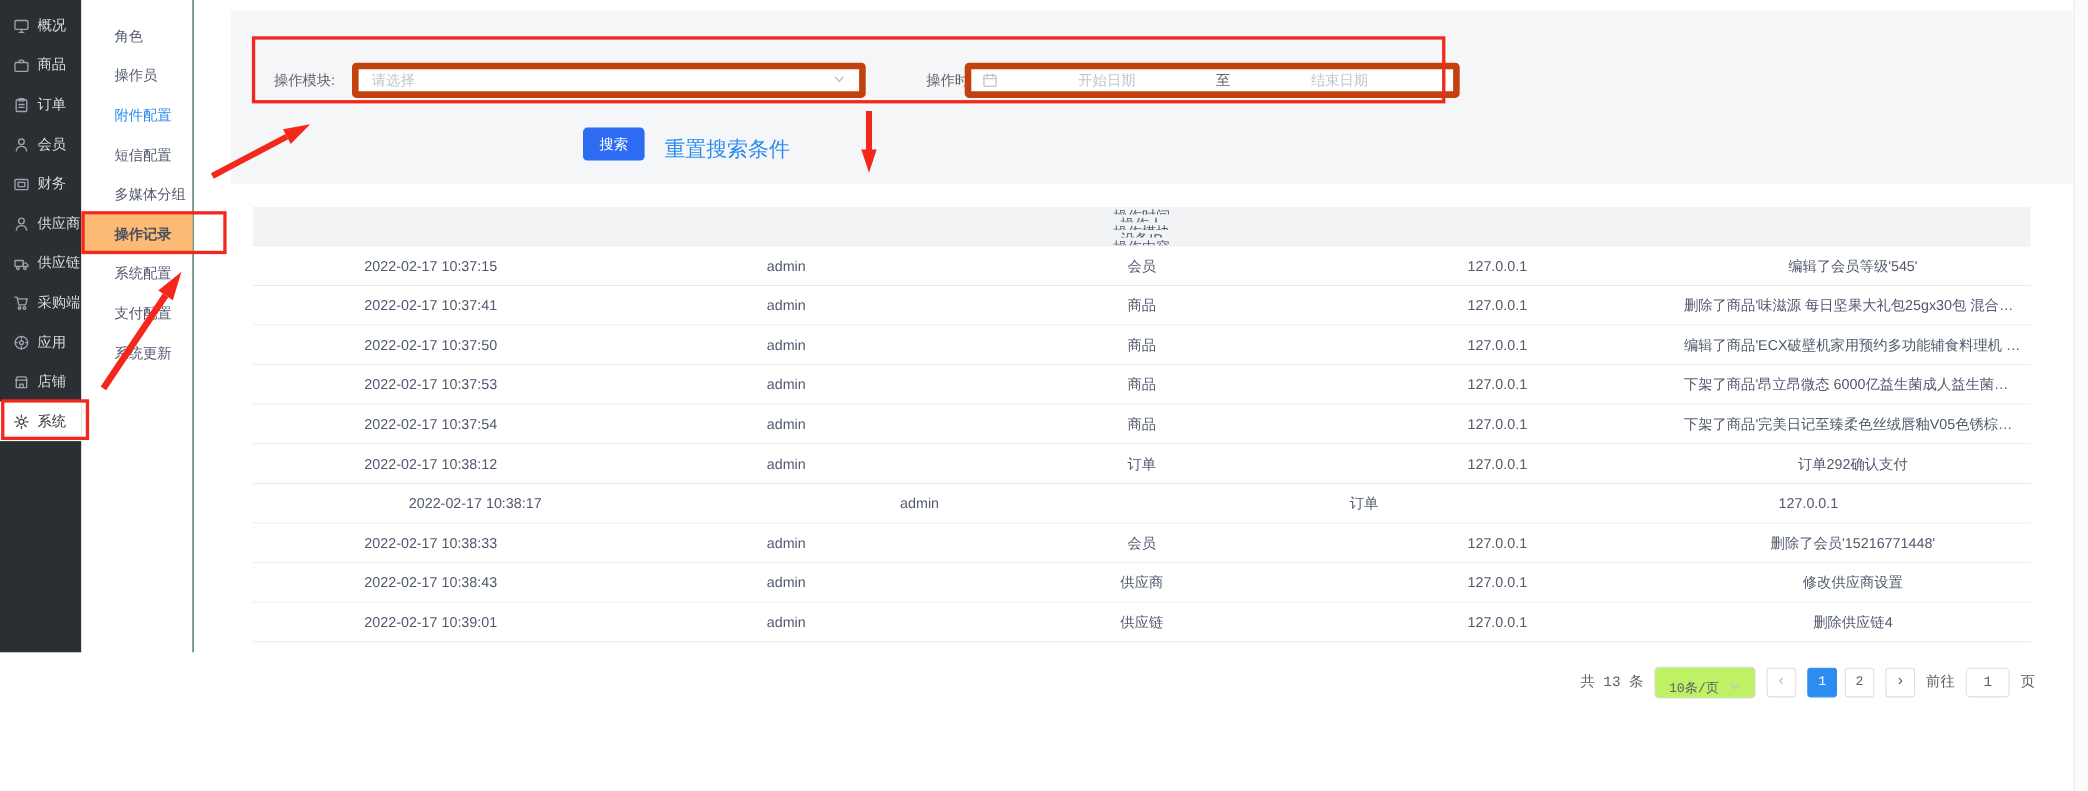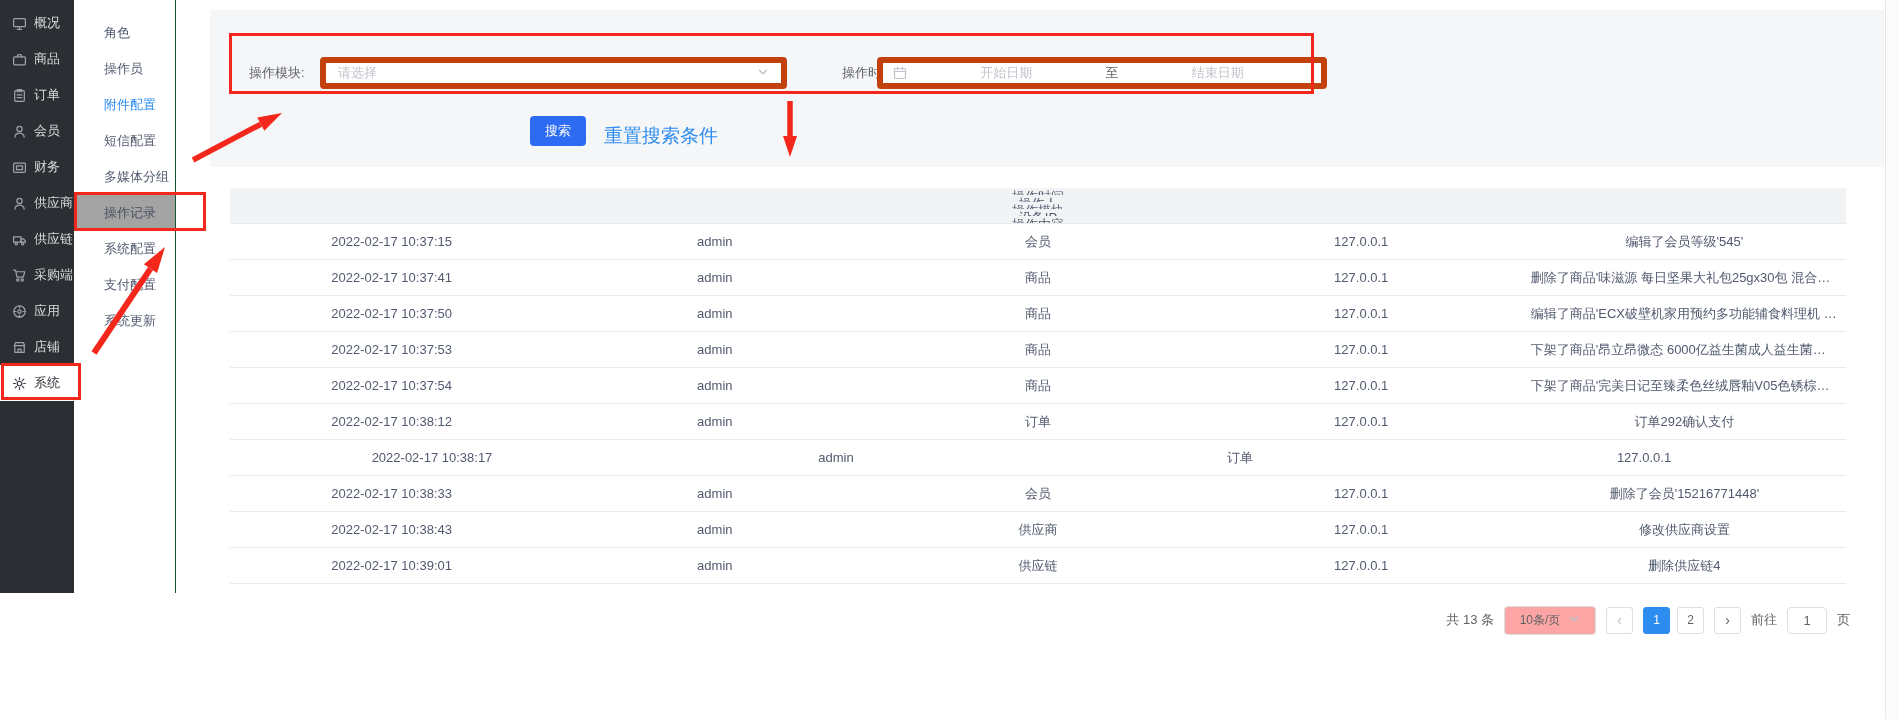--- a/index.html
+++ b/index.html
@@ -12,21 +12,21 @@
   .side-item .side-label{color:#d8dade;}
   .side-item.selected{background:#ffffff;color:#40454c;}
   .side-item.selected .side-label{color:#32363b;}
   .side-icon{display:inline-flex;width:15px;height:15px;flex:0 0 15px;}
   .side-icon svg{width:15px;height:15px;fill:none;stroke:currentColor;stroke-width:1.15;stroke-linecap:round;stroke-linejoin:round;}
 
   
   #submenu{position:absolute;left:74px;top:0;width:102px;height:593px;background:#fff;border-right:1px solid #14532d;padding-top:15px;box-sizing:border-box;}
   .sub-item{height:36px;display:flex;align-items:center;padding-left:30px;font-size:13px;color:#515a6e;cursor:pointer;white-space:nowrap;}
   .sub-item.active{color:#2d8cf0;}
-  .sub-item.highlighted{background:#a3a3a3;color:#495060;}
+  .sub-item.highlighted{background:#fdba74;color:#495060;font-weight:bold;}
 
   
   #filter-panel{position:absolute;left:210px;top:10px;width:1674px;height:157px;background:#f5f6f8;}
   .fl-label{position:absolute;font-size:13px;color:#606266;line-height:16px;}
   .ctrl{position:absolute;background:#fff;border:6px solid #c2410c;border-radius:4px;box-sizing:border-box;display:flex;align-items:center;font-size:13px;}
   #module-select{left:320px;top:47px;width:467px;height:32px;padding:0 12px;cursor:pointer;justify-content:space-between;}
   .placeholder{color:#c0c4cc;}
   .chev svg{width:12px;height:12px;fill:none;stroke:#c0c4cc;stroke-width:1.4;stroke-linecap:round;stroke-linejoin:round;}
   #date-range{left:877px;top:47px;width:450px;height:32px;padding:0 10px;cursor:pointer;}
   .cal-icon{display:inline-flex;margin-right:6px;}
@@ -36,22 +36,22 @@
   #search-btn{position:absolute;left:320px;top:106px;width:56px;height:30px;background:#2d6bf2;color:#fff;font-size:13px;border:none;border-radius:4px;cursor:pointer;font-family:inherit;}
   #reset-link{position:absolute;left:394px;top:113px;font-size:19px;color:#2d8cf0;cursor:pointer;}
 
   
   #op-table{position:absolute;left:230px;top:188px;width:1616px;font-size:13px;color:#515a6e;}
   .t-row{display:flex;height:35px;align-items:center;background:#fff;border-bottom:1px solid #e8eaec;}
   .t-row.head{background:#f1f3f5;color:#515a6e;flex-direction:column;}
   .t-cell{flex:1;text-align:center;overflow:hidden;white-space:nowrap;text-overflow:ellipsis;padding:0 8px;}
 
   
-  #pagination{position:absolute;top:606px;right:48px;height:28px;display:flex;align-items:center;gap:10px;font-size:13px;color:#606266;}
-  #pg-size{width:90px;height:27px;border:1px solid #dcdee2;border-radius:4px;background:#fca5a5;display:flex;align-items:center;justify-content:center;gap:8px;font-size:12px;color:#606266;cursor:pointer;}
+  #pagination{position:absolute;top:606px;right:48px;height:28px;display:flex;align-items:center;gap:10px;font-size:13px;color:#606266;font-family:Liberation Mono, monospace;}
+  #pg-size{width:90px;height:27px;border:1px solid #dcdee2;border-radius:4px;background:#bef264;display:flex;align-items:flex-end;justify-content:center;gap:8px;font-size:12px;color:#606266;cursor:pointer;}
   #pg-pages{display:flex;align-items:center;gap:7px;}
   .pg-btn{min-width:27px;height:27px;border:1px solid #dcdee2;border-radius:3px;background:#fff;display:flex;align-items:center;justify-content:center;font-size:12px;color:#606266;cursor:pointer;box-sizing:border-box;}
   .pg-btn.nav{color:#b8bcc2;font-size:14px;}
   .pg-btn.active{background:#2d8cf0;border-color:#2d8cf0;color:#fff;}
   #goto-input{width:40px;height:27px;border:1px solid #dcdee2;border-radius:4px;text-align:center;font-size:13px;color:#606266;box-sizing:border-box;font-family:inherit;}
 
   
   #scroll-strip{position:absolute;right:0;top:0;width:12px;height:719px;background:#fbfbfc;border-left:1px solid #e6e8ea;}
 
   

